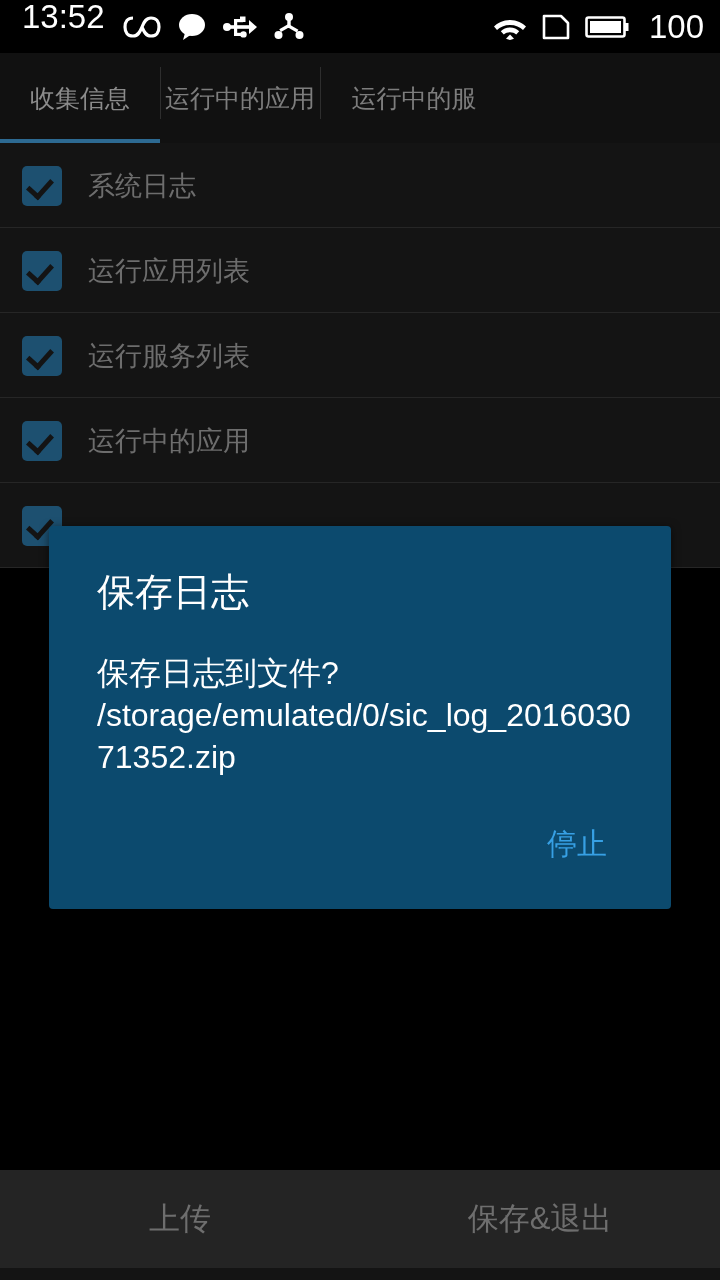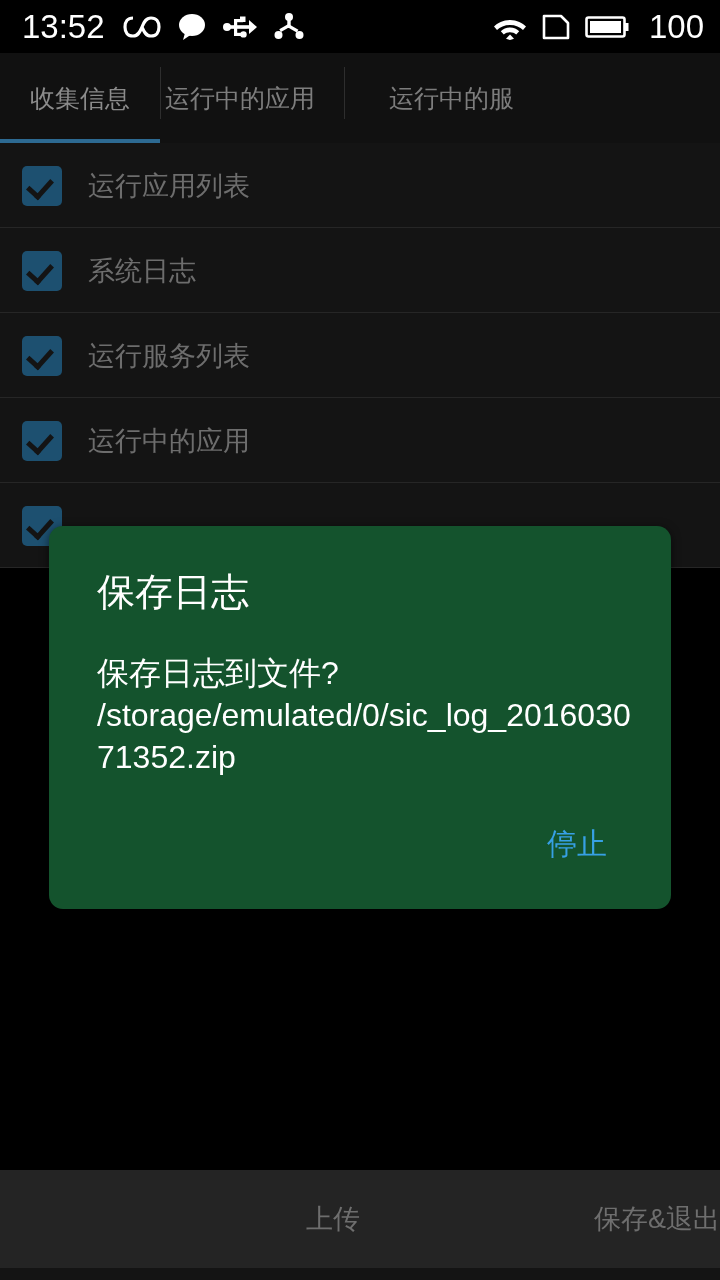--- a/index.html
+++ b/index.html
@@ -15,21 +15,20 @@
     position: relative;
   }
 
   
   #status-bar {
     position: absolute;
     left: 0; top: 0;
     width: 720px; height: 53px;
     background: #000000;
     display: flex;
-    align-items: center;
     box-sizing: border-box;
     padding: 0 16px 0 22px;
   }
   #status-bar .clock {
     color: #ffffff;
     font-size: 33px;
     line-height: 33px;
     letter-spacing: 0px;
     font-weight: 400;
   }
@@ -85,21 +84,21 @@
     white-space: nowrap;
   }
   .tab.active .tab-label { color: #8b8b8b; }
   .tab.active::after {
     content: "";
     position: absolute;
     left: 0; bottom: 0;
     width: 160px; height: 4px;
     background: #2d6a92;
   }
-  .tab:last-child { width: 170px; justify-content: flex-end; padding-left: 18px; margin-left: 24px; }
+  .tab:last-child { width: 170px; justify-content: center; padding-left: 18px; }
 
   
   #content-list {
     position: absolute;
     left: 0; top: 143px;
     width: 720px;
     background: #141414;
   }
   .list-row {
     position: relative;
@@ -153,22 +152,22 @@
   #dialog-scrim {
     position: absolute;
     left: 0; top: 53px;
     width: 720px; height: 1227px;
     background: transparent;
   }
   #dialog {
     position: absolute;
     left: 49px; top: 473px;
     width: 622px;
-    background: #14532d;
-    border-radius: 14px;
+    background: #0c4a6e;
+    border-radius: 4px;
     box-sizing: border-box;
     padding: 0;
     box-shadow: 0 2px 10px rgba(0,0,0,0.55);
   }
   #dialog-title {
     color: #ffffff;
     font-size: 38px;
     padding: 44px 48px 0 48px;
     line-height: 44px;
   }
@@ -201,23 +200,23 @@
   #bottom-bar {
     position: absolute;
     left: 0; top: 1170px;
     width: 720px; height: 98px;
     background: #242424;
     display: flex;
     align-items: center;
   }
   .bottom-btn {
     flex: 1 1 50%;
-    text-align: right;
+    text-align: center;
     color: #6e6e6e;
-    font-size: 27px;
+    font-size: 31px;
     cursor: pointer;
   }
   #bottom-strip {
     position: absolute;
     left: 0; top: 1268px;
     width: 720px; height: 12px;
     background: #141414;
   }
 </style>
 </head>
@@ -297,25 +296,25 @@
   <div class="tab">
     <span class="tab-label">运行中的服</span>
   </div>
 </div>
 
 <div id="page-bg"></div>
 
 <div id="content-list">
   <div class="list-row">
     <span class="checkbox"></span>
+    <span class="row-label">系统日志</span>
+  </div>
+  <div class="list-row">
+    <span class="checkbox"></span>
     <span class="row-label">运行应用列表</span>
-  </div>
-  <div class="list-row">
-    <span class="checkbox"></span>
-    <span class="row-label">系统日志</span>
   </div>
   <div class="list-row">
     <span class="checkbox"></span>
     <span class="row-label">运行服务列表</span>
   </div>
   <div class="list-row">
     <span class="checkbox"></span>
     <span class="row-label">运行中的应用</span>
   </div>
   <div class="list-row">

